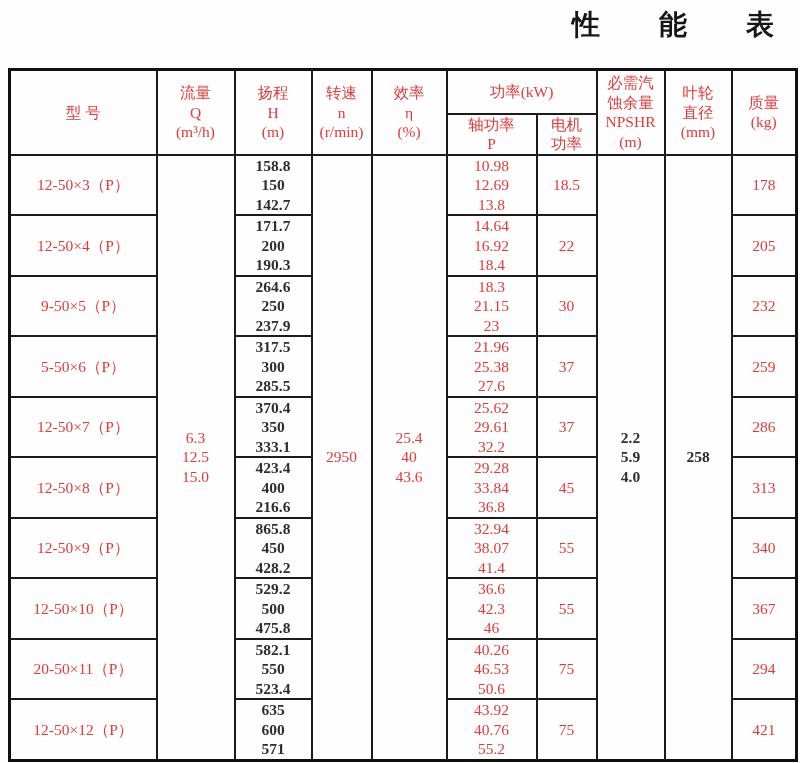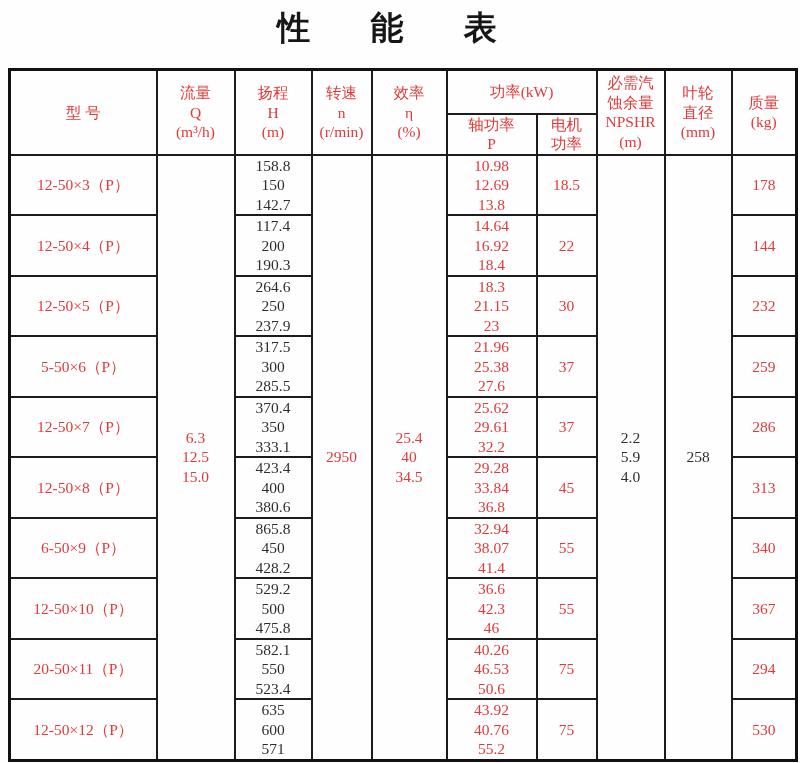--- a/index.html
+++ b/index.html
@@ -9,23 +9,23 @@
   }
   html,body{margin:0;padding:0;}
   body{
     width:800px;height:763px;
     background:#fefefe;
     font-family:"Liberation Serif","DejaVu Serif",serif;
     position:relative;
     overflow:hidden;
   }
   .page-title{
-    text-align:center;
+    text-align:right;
     margin:6px 0 0 0;
-    font-size:33px;
+    font-size:28px;
     font-weight:bold;
     color:#161616;
     letter-spacing:26px;
     white-space:nowrap;
   }
   .table-wrap{
     position:absolute;
     left:8px;
     top:68px;
   }
@@ -46,21 +46,21 @@
     overflow:hidden;
   }
   table.perf th{
     color:var(--accent);
     font-weight:normal;
   }
   thead tr.h1{height:44px;}
   thead tr.h2{height:38px;}
   tbody tr{height:59px;}
   .red{color:var(--accent);margin-top:23px;}
-  .black{color:var(--ink);}
+  .black{color:var(--ink);font-weight:bold;}
 </style>
 </head>
 <body>
 
 <div class="page-title">性 能 表</div>
 
 <div class="table-wrap">
   <table class="perf">
     <colgroup>
       <col style="width:147px">
@@ -112,44 +112,44 @@
           <td class="red">12-50×3（P）</td>
           <td class="red" rowspan="10">6.3
 12.5
 15.0</td>
           <td class="black">158.8
 150
 142.7</td>
           <td class="red" rowspan="10">2950</td>
           <td class="red" rowspan="10">25.4
 40
-34.5</td>
+43.6</td>
           <td class="red">10.98
 12.69
 13.8</td>
           <td class="red">18.5</td>
           <td class="black" rowspan="10">2.2
 5.9
 4.0</td>
           <td class="black" rowspan="10">258</td>
           <td class="red">178</td>
         </tr>
         <tr>
           <td class="red">12-50×4（P）</td>
-          <td class="black">117.4
+          <td class="black">171.7
 200
 190.3</td>
           <td class="red">14.64
 16.92
 18.4</td>
           <td class="red">22</td>
-          <td class="red">144</td>
-        </tr>
-        <tr>
-          <td class="red">12-50×5（P）</td>
+          <td class="red">205</td>
+        </tr>
+        <tr>
+          <td class="red">9-50×5（P）</td>
           <td class="black">264.6
 250
 237.9</td>
           <td class="red">18.3
 21.15
 23</td>
           <td class="red">30</td>
           <td class="red">232</td>
         </tr>
         <tr>
@@ -171,29 +171,29 @@
           <td class="red">25.62
 29.61
 32.2</td>
           <td class="red">37</td>
           <td class="red">286</td>
         </tr>
         <tr>
           <td class="red">12-50×8（P）</td>
           <td class="black">423.4
 400
-380.6</td>
+216.6</td>
           <td class="red">29.28
 33.84
 36.8</td>
           <td class="red">45</td>
           <td class="red">313</td>
         </tr>
         <tr>
-          <td class="red">6-50×9（P）</td>
+          <td class="red">12-50×9（P）</td>
           <td class="black">865.8
 450
 428.2</td>
           <td class="red">32.94
 38.07
 41.4</td>
           <td class="red">55</td>
           <td class="red">340</td>
         </tr>
         <tr>
@@ -220,17 +220,17 @@
         </tr>
         <tr>
           <td class="red">12-50×12（P）</td>
           <td class="black">635
 600
 571</td>
           <td class="red">43.92
 40.76
 55.2</td>
           <td class="red">75</td>
-          <td class="red">530</td>
+          <td class="red">421</td>
         </tr>
       </tbody>
   </table>
 </div>
 
 </body></html>

